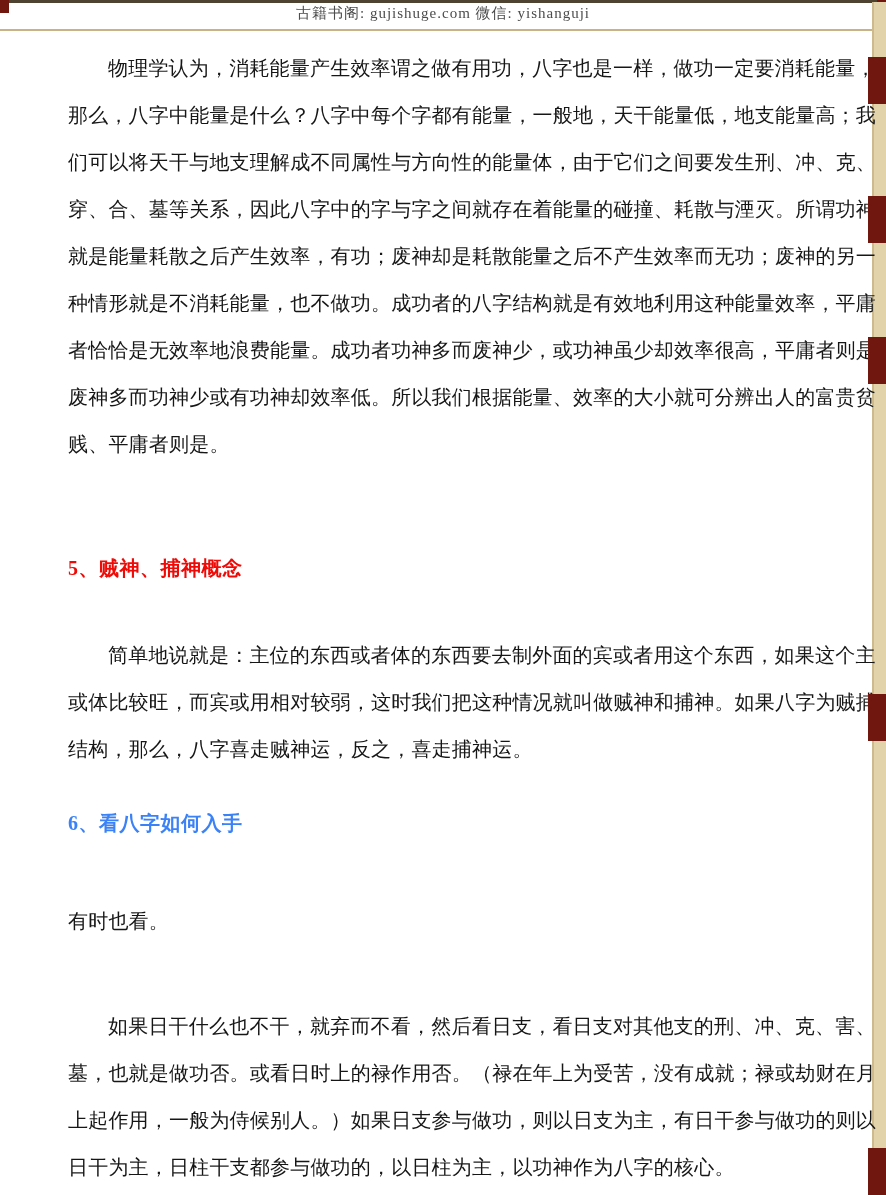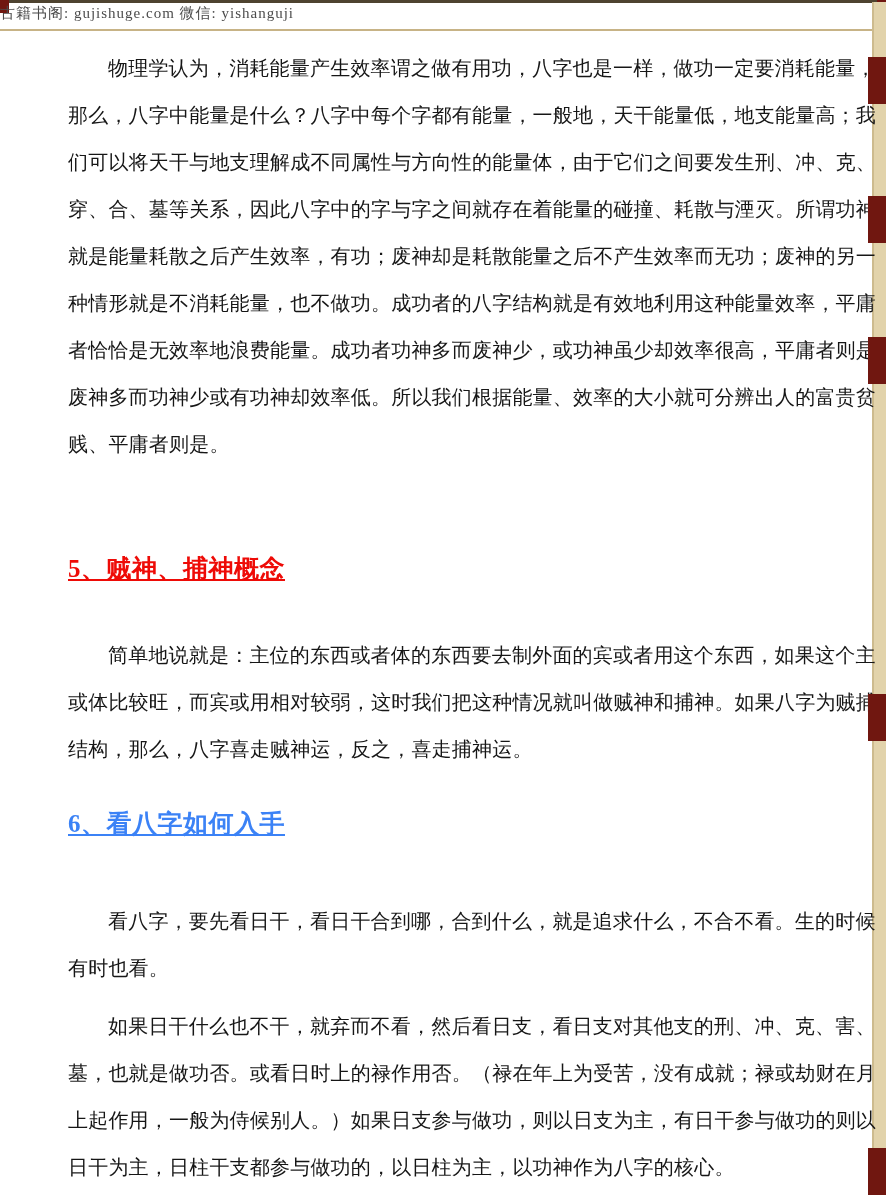--- a/index.html
+++ b/index.html
@@ -27,20 +27,21 @@
     top: 0;
     width: 9px; height: 13px;
   }
   #corner-left { left: 0; }
   #corner-right { right: 0; }
   
   #header-notice {
     position: absolute;
     left: 0; top: 4px;
     width: 100%;
+    text-align: center;
     font-size: 15px;
     letter-spacing: 1px;
     color: #4c4c4c;
   }
   
   #header-divider {
     position: absolute;
     left: 0; top: 29px;
     width: 100%; height: 2px;
   }
@@ -77,23 +78,22 @@
     white-space: nowrap;
     letter-spacing: 0.2px;
   }
   .text-line.first { text-indent: 2em; }
   .text-line.para-last { text-align-last: left; white-space: normal; }
   .heading {
     position: absolute;
     left: 0; width: 100%;
     height: 47px; line-height: 47px;
     font-weight: bold;
-    font-size: 25px;
+    font-size: 20px;
     letter-spacing: 0.5px;
-    text-decoration: underline;
   }
 </style>
 </head>
 <body>
 
 <div id="page">
   <div id="top-border" style="background: rgb(78, 67, 48);"></div>
   <div id="corner-left" class="corner-mark" style="background: rgb(112, 23, 16);"></div>
   <div id="corner-right" class="corner-mark" style="background: rgb(112, 23, 16);"></div>
   <div id="header-notice">古籍书阁: gujishuge.com 微信: yishanguji</div>
@@ -112,21 +112,20 @@
         <div class="text-line para-last">贱、平庸者则是。</div>
       </div>
       <div class="heading" style="top: 545px; color: rgb(238, 11, 7);">5、贼神、捕神概念</div>
       <div class="paragraph" style="top: 632px;">
         <div class="text-line first">简单地说就是：主位的东西或者体的东西要去制外面的宾或者用这个东西，如果这个主</div>
         <div class="text-line">或体比较旺，而宾或用相对较弱，这时我们把这种情况就叫做贼神和捕神。如果八字为贼捕</div>
         <div class="text-line para-last">结构，那么，八字喜走贼神运，反之，喜走捕神运。</div>
       </div>
       <div class="heading" style="top: 800px; color: #3b82f6;">6、看八字如何入手</div>
       <div class="paragraph" style="top: 898px;">
-        <div class="text-line first">看八字，要先看日干，看日干合到哪，合到什么，就是追求什么，不合不看。生的时候</div>
         <div class="text-line para-last">有时也看。</div>
       </div>
       <div class="paragraph" style="top: 1003px;">
         <div class="text-line first">如果日干什么也不干，就弃而不看，然后看日支，看日支对其他支的刑、冲、克、害、</div>
         <div class="text-line">墓，也就是做功否。或看日时上的禄作用否。（禄在年上为受苦，没有成就；禄或劫财在月</div>
         <div class="text-line">上起作用，一般为侍候别人。）如果日支参与做功，则以日支为主，有日干参与做功的则以</div>
         <div class="text-line para-last">日干为主，日柱干支都参与做功的，以日柱为主，以功神作为八字的核心。</div>
       </div>
     </div>
 <div class="margin-mark" style="top: 57px; background: rgb(112, 23, 16);"></div>

